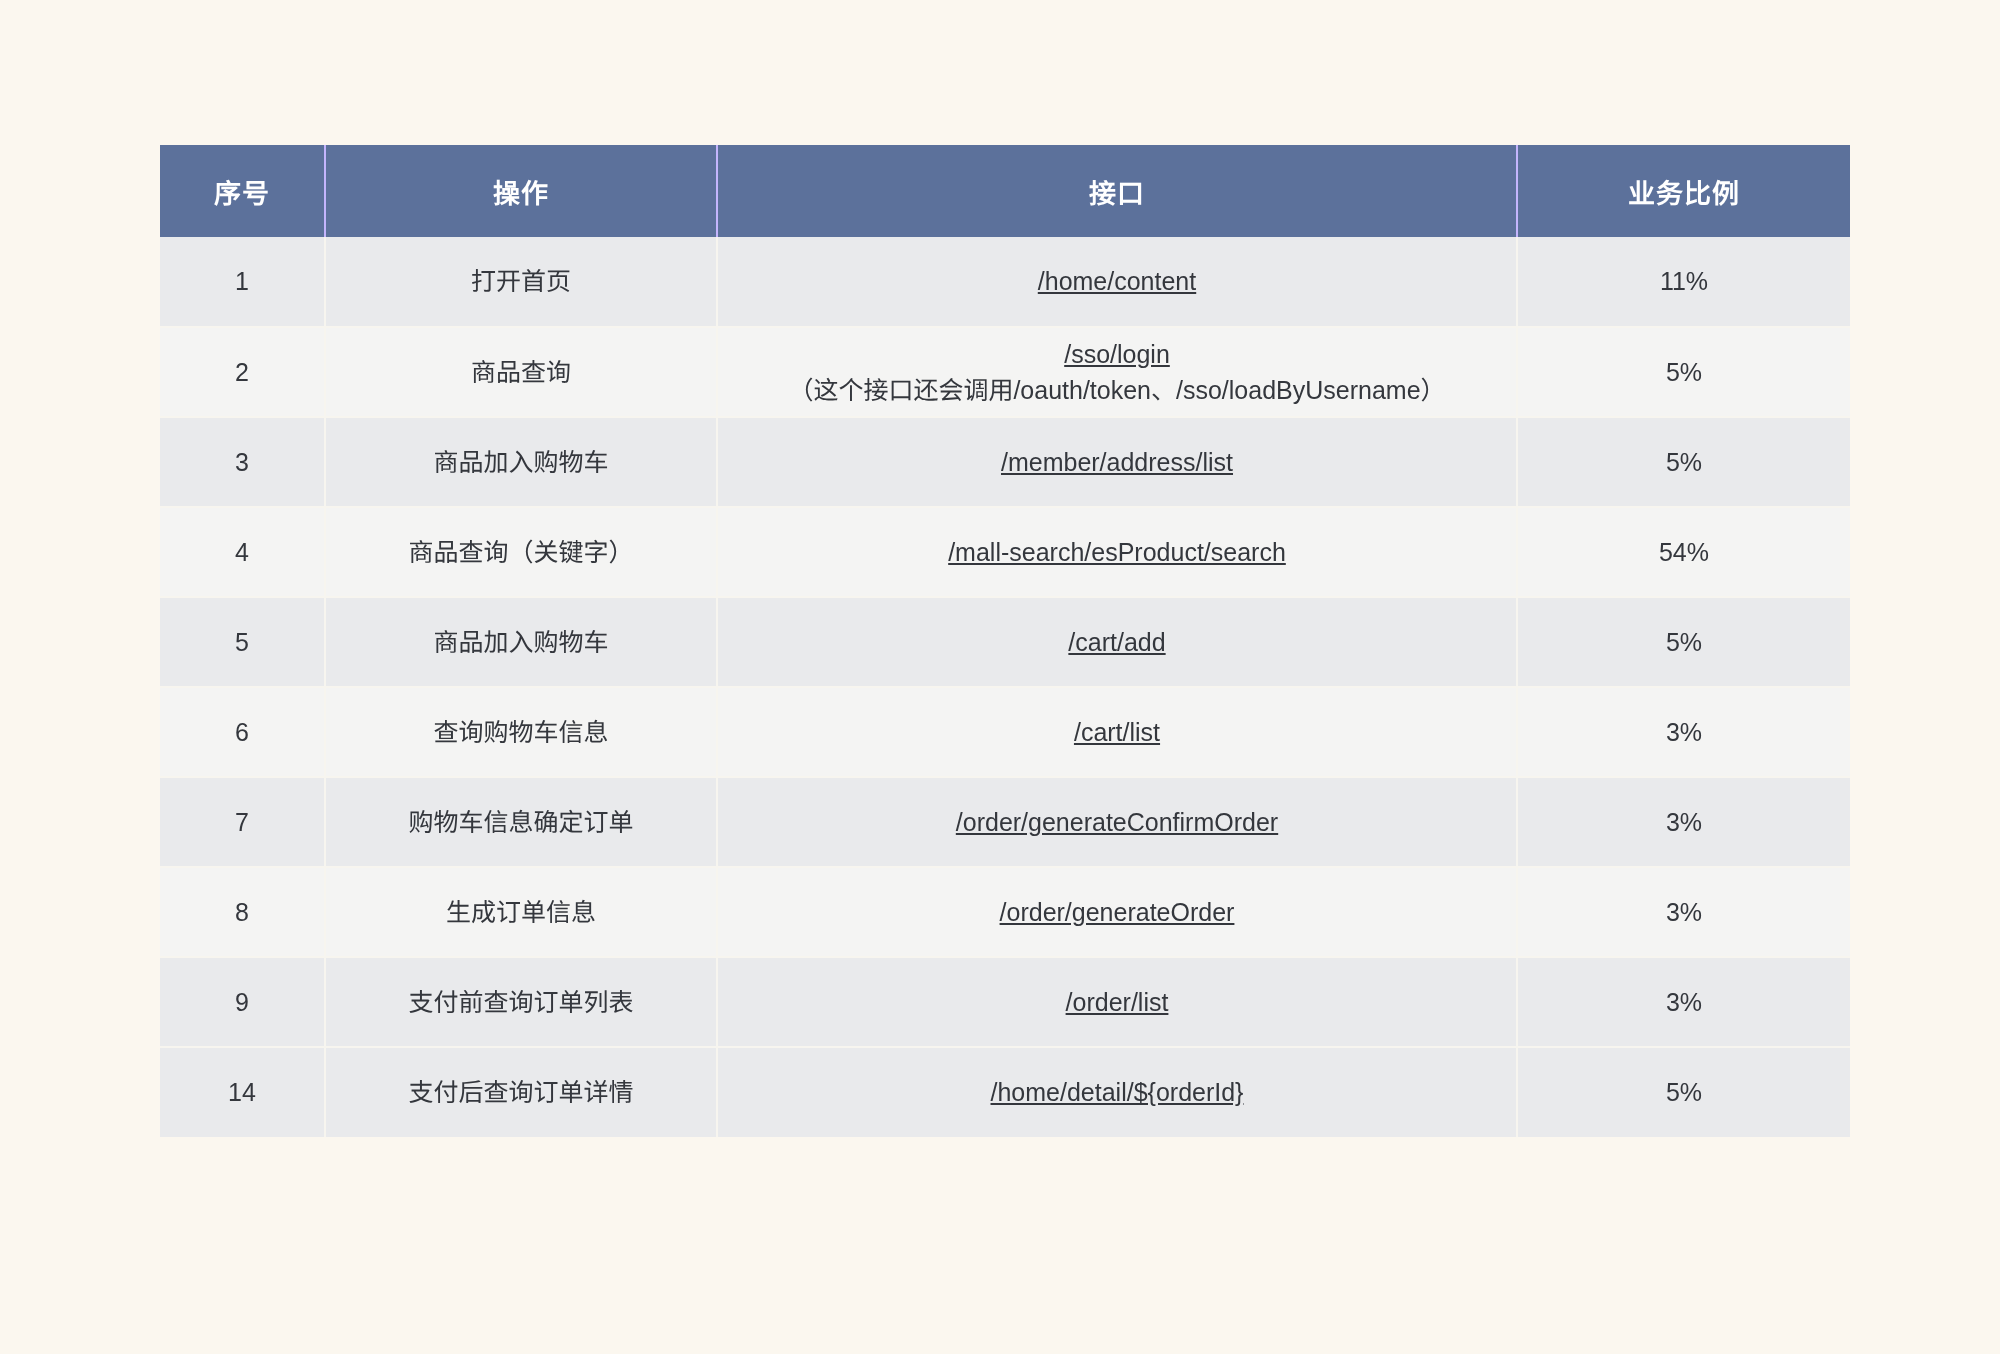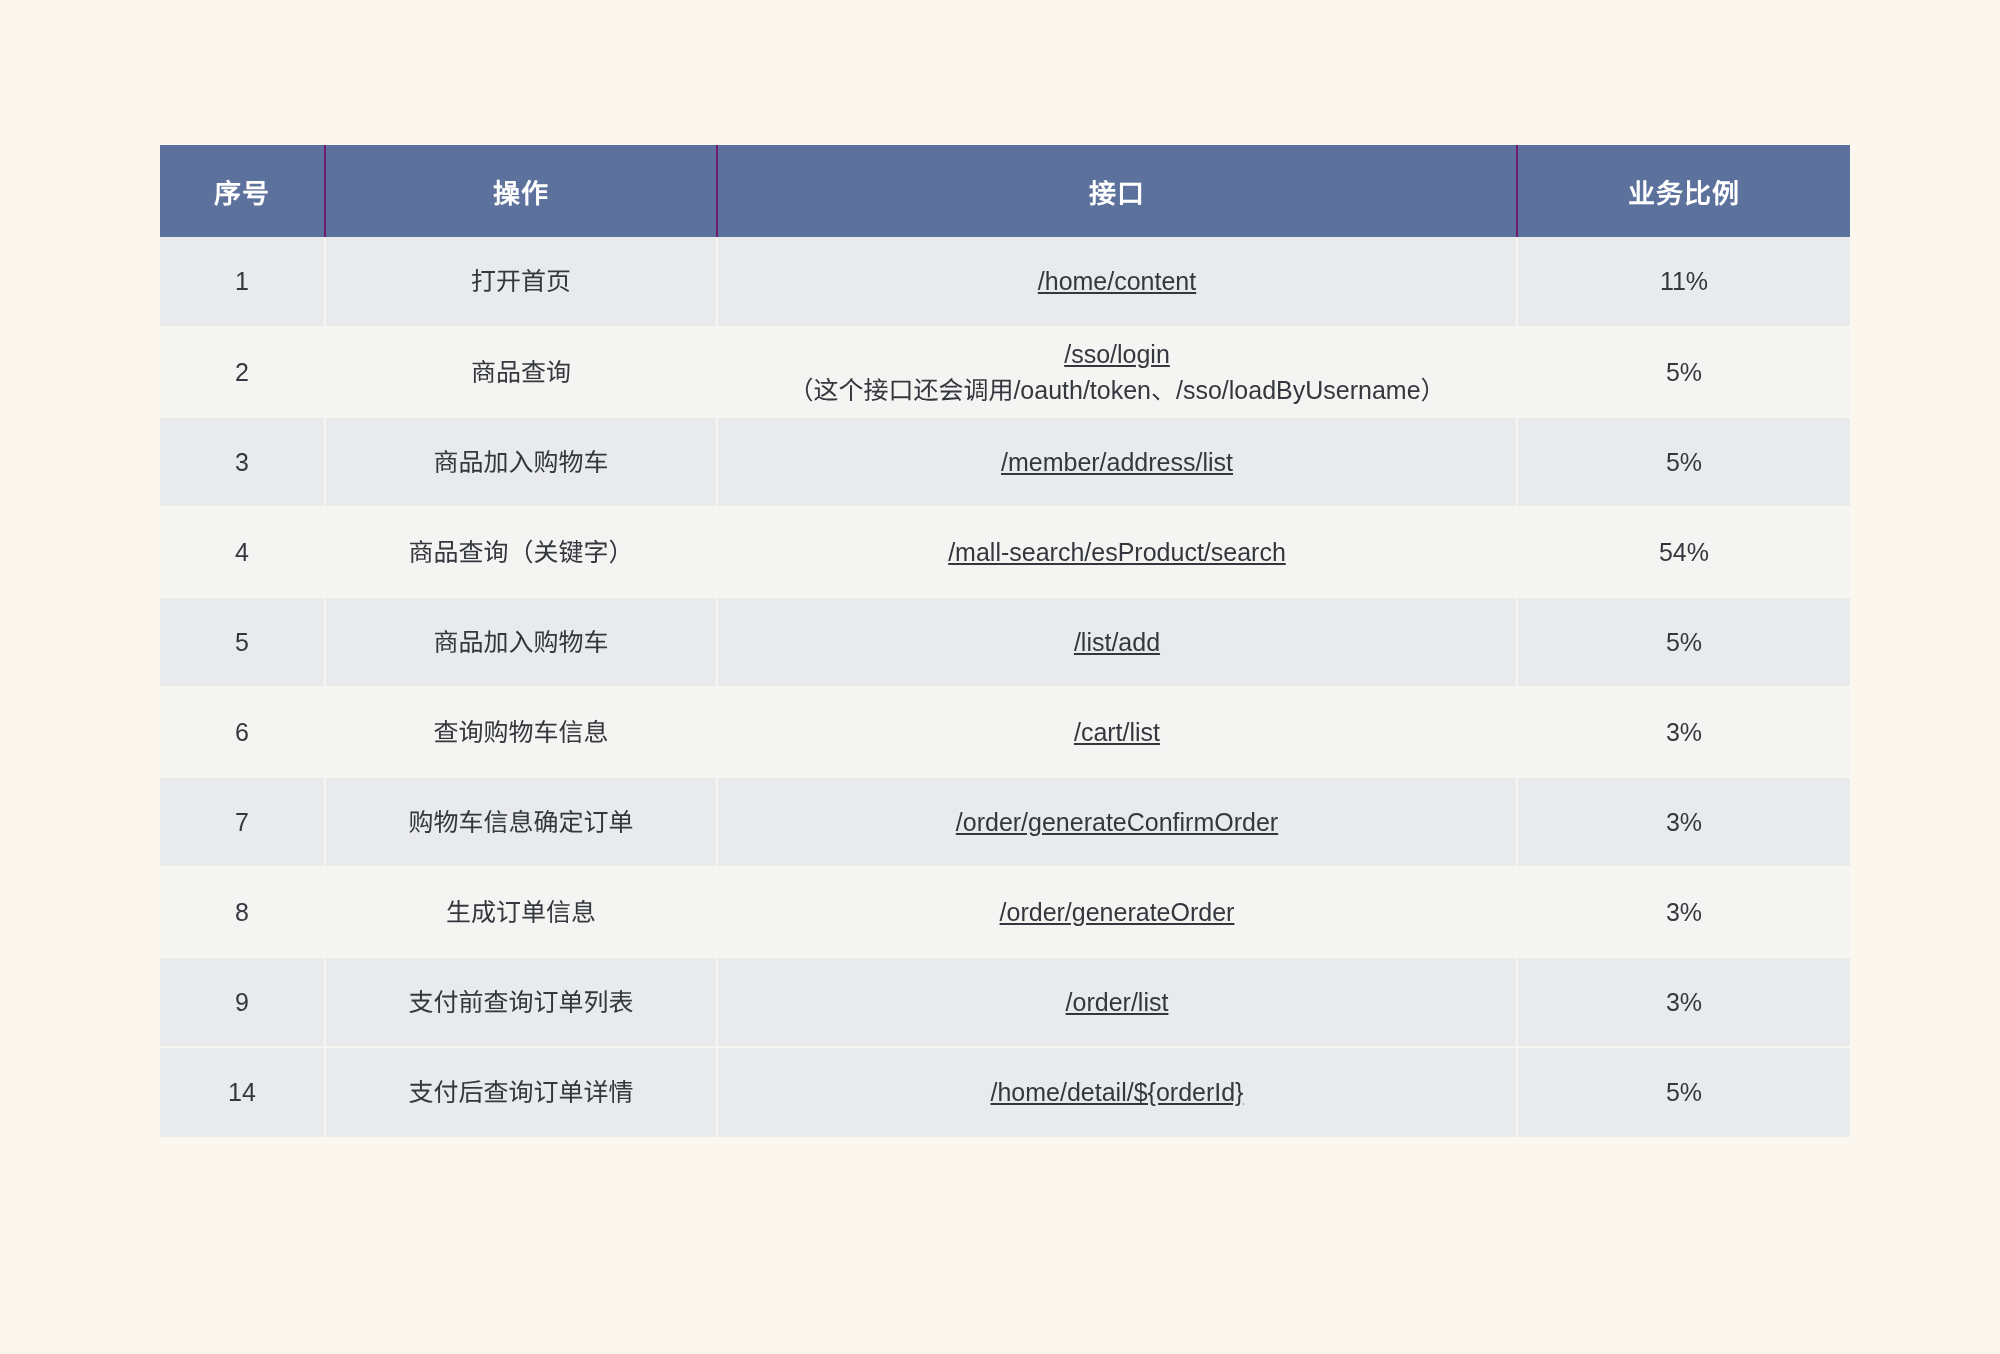--- a/index.html
+++ b/index.html
@@ -38,21 +38,21 @@
   table.api-table col.c-ratio { width: 333px; }
 
   table.api-table thead th {
     background: #5c719b;
     color: #ffffff;
     font-size: 27px;
     font-weight: 700;
     height: 90px;
     text-align: center;
     vertical-align: middle;
-    border-right: 2px solid #701a75;
+    border-right: 2px solid #c4b5fd;
     letter-spacing: 1px;
   }
   table.api-table thead th:last-child {
     border-right: none;
   }
   table.api-table tbody td {
     height: 90px;
     text-align: center;
     vertical-align: middle;
     font-size: 25px;
@@ -141,21 +141,21 @@
           <td>商品查询（关键字）</td>
           <td class="api-cell">
             <span class="api-main">/mall-search/esProduct/search</span>
           </td>
           <td class="ratio-cell">54%</td>
         </tr>
         <tr class="odd">
           <td class="idx-cell">5</td>
           <td>商品加入购物车</td>
           <td class="api-cell">
-            <span class="api-main">/list/add</span>
+            <span class="api-main">/cart/add</span>
           </td>
           <td class="ratio-cell">5%</td>
         </tr>
         <tr class="even">
           <td class="idx-cell">6</td>
           <td>查询购物车信息</td>
           <td class="api-cell">
             <span class="api-main">/cart/list</span>
           </td>
           <td class="ratio-cell">3%</td>

